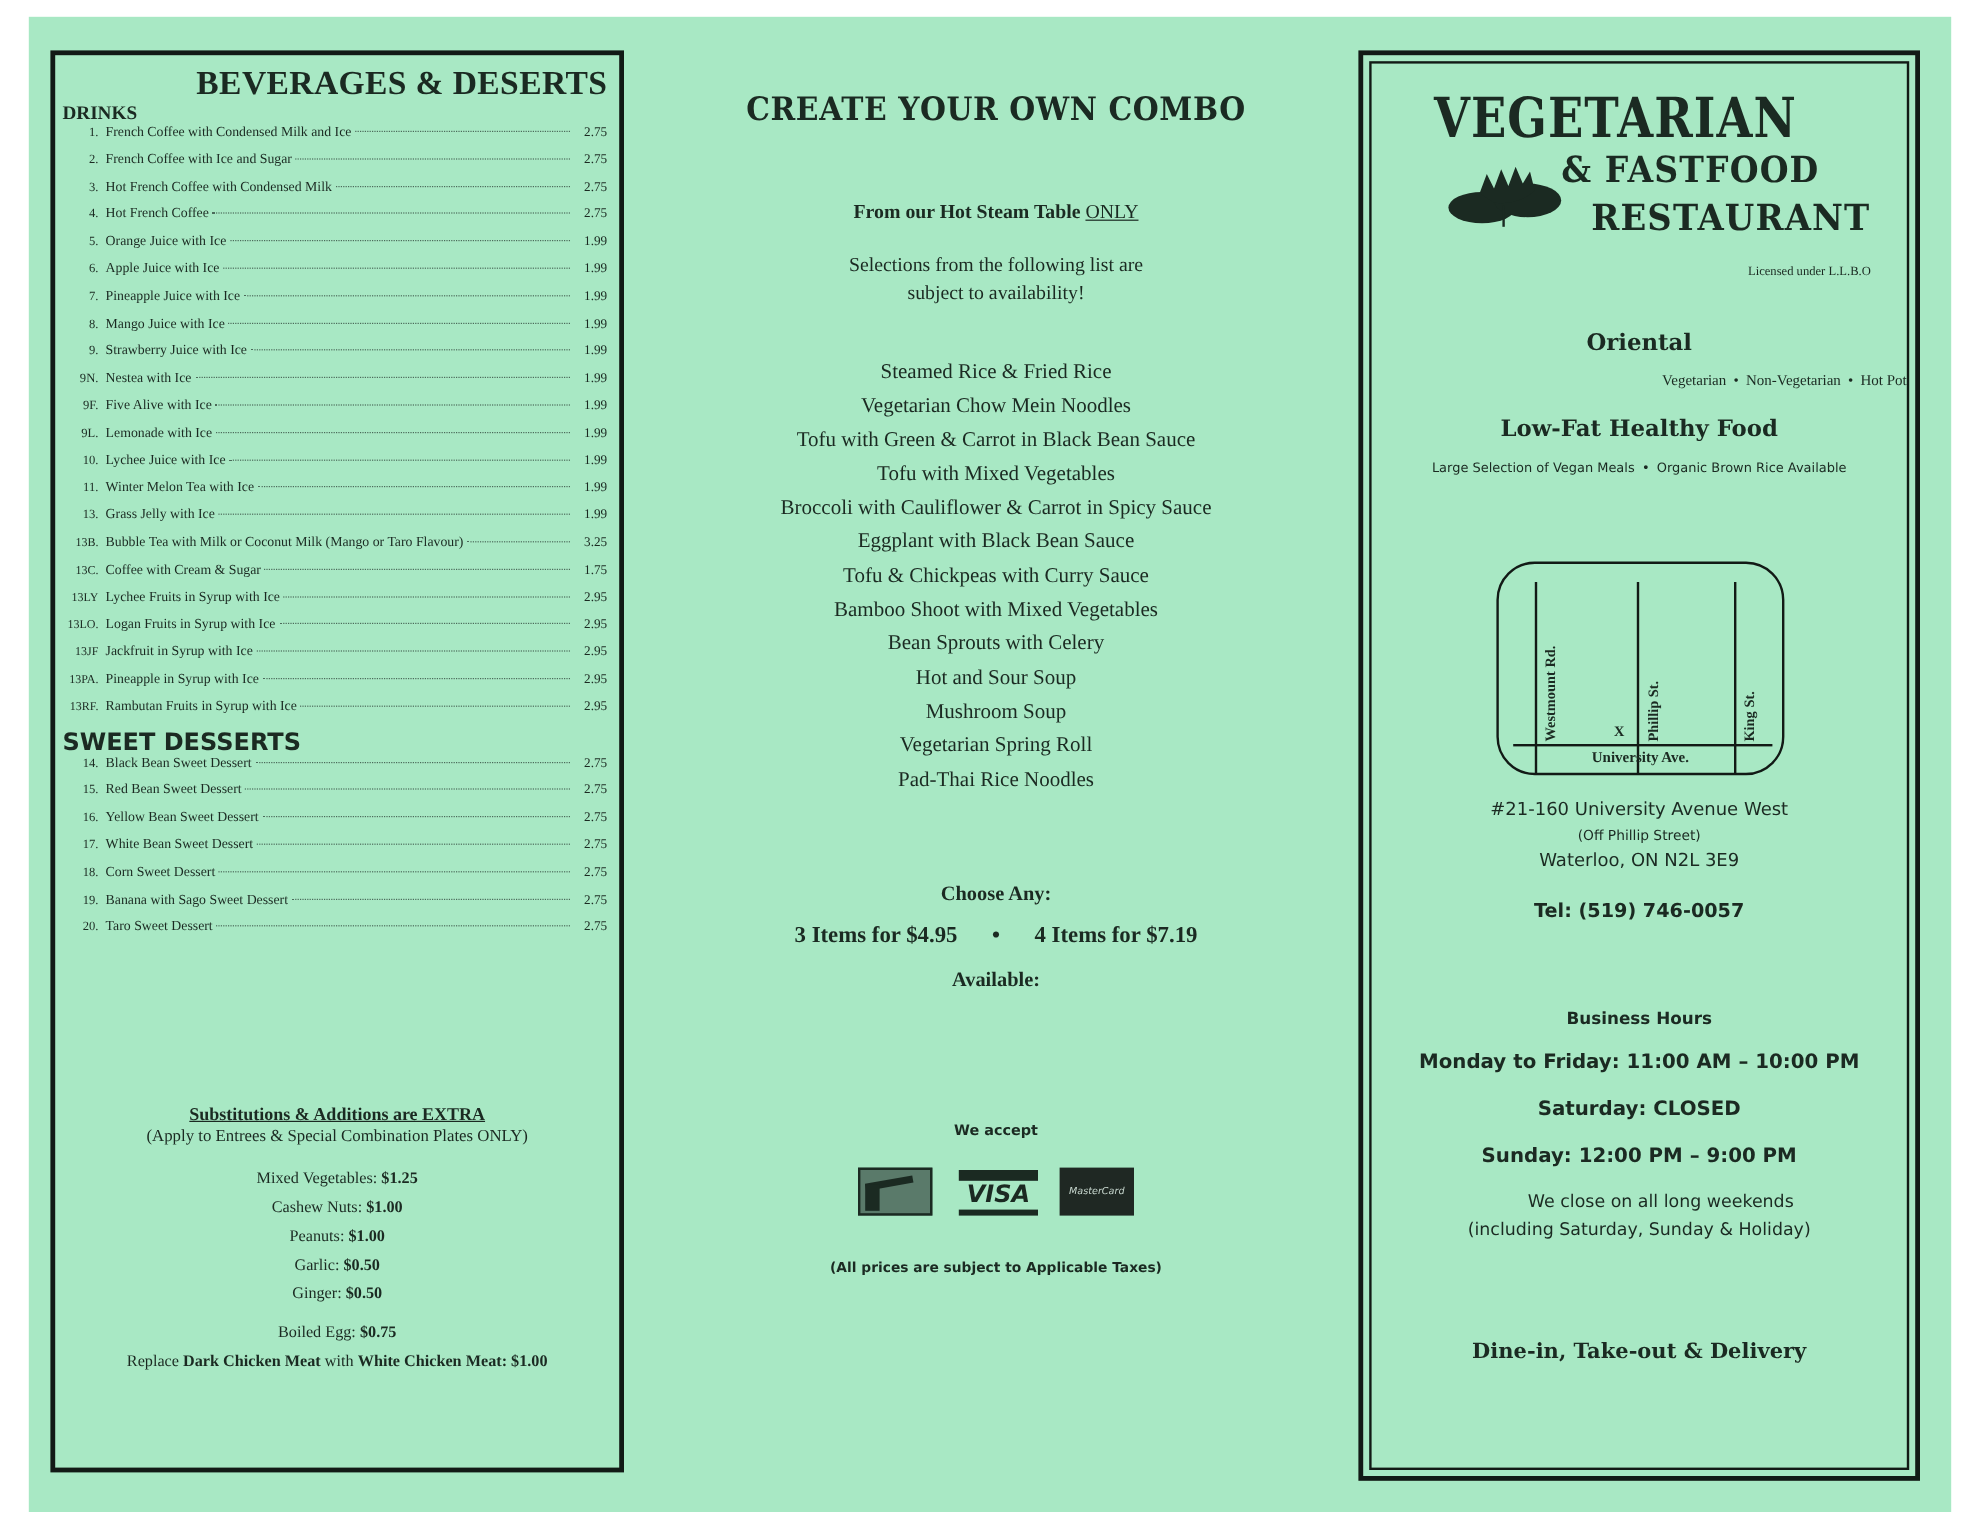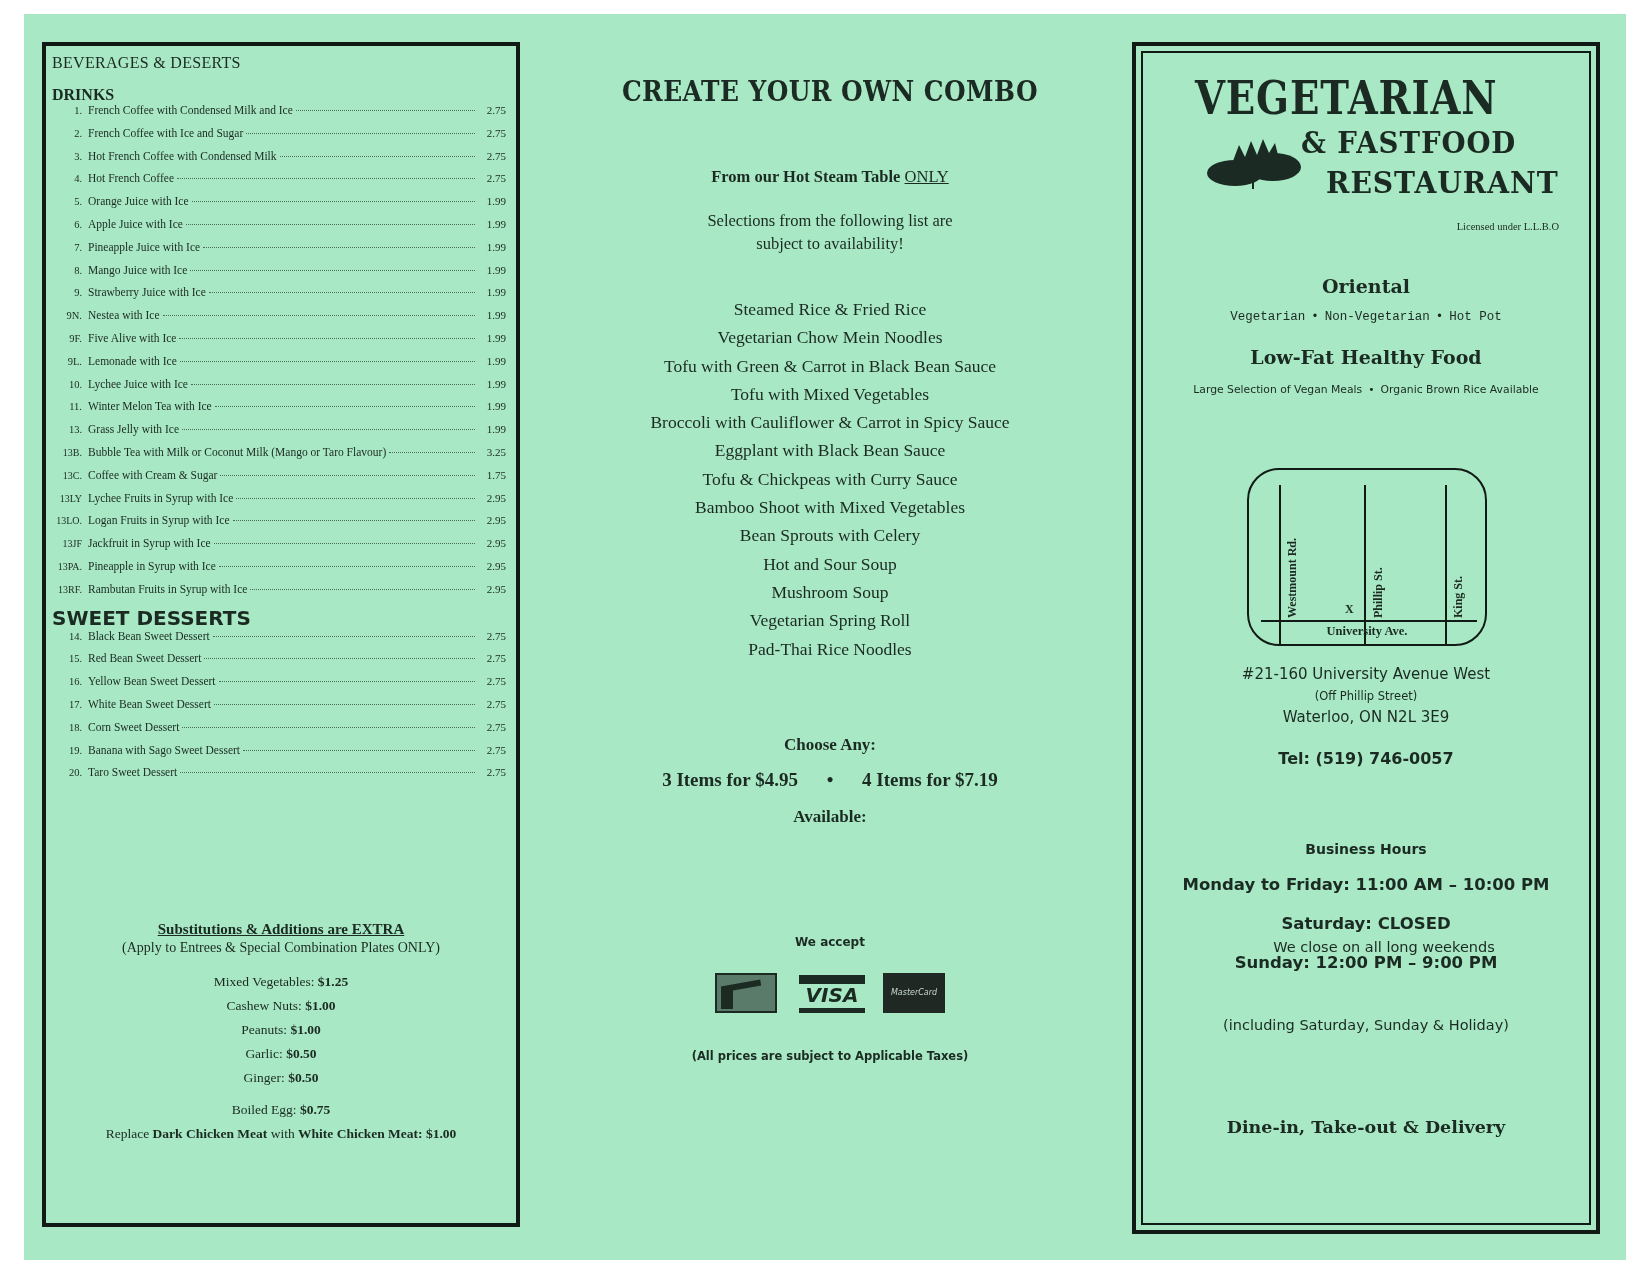--- a/index.html
+++ b/index.html
@@ -10,21 +10,21 @@
     position: absolute; left: 24px; top: 14px; width: 1602px; height: 1246px;
     background: #a8e8c4;
   }
 
   
   .left-panel {
     position: absolute; left: 42px; top: 42px; width: 478px; height: 1185px;
     border: 4px solid #121a16; padding: 0 10px 0 6px;
   }
   .left-title {
-    text-align: left; font-weight: normal; font-size: 16px; letter-spacing: 0.3px;
+    text-align: right; font-weight: bold; font-size: 28px; letter-spacing: 0.3px;
     margin-top: 8px; height: 30px;
   }
   .section-head {
     font-family: "Liberation Serif", serif; font-weight: bold; font-size: 16px; margin-left: 0px;
   }
   .section-head.drinks { margin-top: 2px; }
   .section-head.desserts { font-family: "DejaVu Sans", sans-serif; font-size: 20px; margin-top: 0; }
   .menu-list { list-style: none; }
   .menu-row {
     display: flex; align-items: baseline; height: 22.8px; font-size: 11.5px;
@@ -96,21 +96,21 @@
     font-family: "DejaVu Serif", serif; font-weight: bold; font-size: 30px; letter-spacing: 1px;
     transform: scaleX(0.92); transform-origin: left top;
   }
   .logo-rest {
     position: absolute; left: 183px; top: 112px;
     font-family: "DejaVu Serif", serif; font-weight: bold; font-size: 30px; letter-spacing: 1px;
     transform: scaleX(0.94); transform-origin: left top;
   }
   .licensed { position: absolute; right: 30px; top: 168px; font-size: 10.5px; }
   .oriental { position: absolute; left: 0; right: 0; top: 222px; font-family: "DejaVu Serif", serif; font-weight: bold; font-size: 19px; }
-  .oriental-sub { position: absolute; left: 0; right: 0; top: 257px; font-family: Liberation Mono, monospace; font-size: 12.5px; }
+  .oriental-sub { position: absolute; left: 0; right: 0; top: 257px; font-family: Liberation Serif, serif; font-size: 12.5px; text-align: right; }
   .lowfat { position: absolute; left: 0; right: 0; top: 293px; font-family: "DejaVu Serif", serif; font-weight: bold; font-size: 19px; }
   .lowfat-sub { position: absolute; left: 0; right: 0; top: 330px; font-family: "DejaVu Sans", sans-serif; font-size: 10.8px; }
   .dot { margin: 0 6px; }
 
   .map {
     position: absolute; left: 104px; top: 415px; width: 240px; height: 178px;
     border: 2px solid #121a16; border-radius: 32px;
   }
   .road-v { position: absolute; width: 2px; background: #121a16; top: 15px; height: 160px; }
   .road-h { position: absolute; left: 12px; right: 8px; top: 150px; height: 2px; background: #121a16; }
@@ -425,18 +425,18 @@
 
     <div class="addr1">#21-160 University Avenue West</div>
     <div class="addr2">(Off Phillip Street)</div>
     <div class="addr3">Waterloo, ON  N2L 3E9</div>
     <div class="tel">Tel: (519) 746-0057</div>
 
     <div class="hours-head">Business Hours</div>
     <div class="hours-line" style="top:822px;">Monday to Friday: 11:00 AM – 10:00 PM</div>
     <div class="hours-line" style="top:861px;">Saturday: CLOSED</div>
     <div class="hours-line" style="top:900px;">Sunday: 12:00 PM – 9:00 PM</div>
-    <div class="hours-note" style="top:886px;padding-left:36px;">We close on all long weekends</div>
+    <div class="hours-note" style="top:941px;padding-left:36px;">We close on all long weekends</div>
     <div class="hours-note" style="top:964px;">(including Saturday, Sunday &amp; Holiday)</div>
 
     <div class="dine">Dine-in, Take-out &amp; Delivery</div>
   </div>
 </section>
 
 </body></html>

